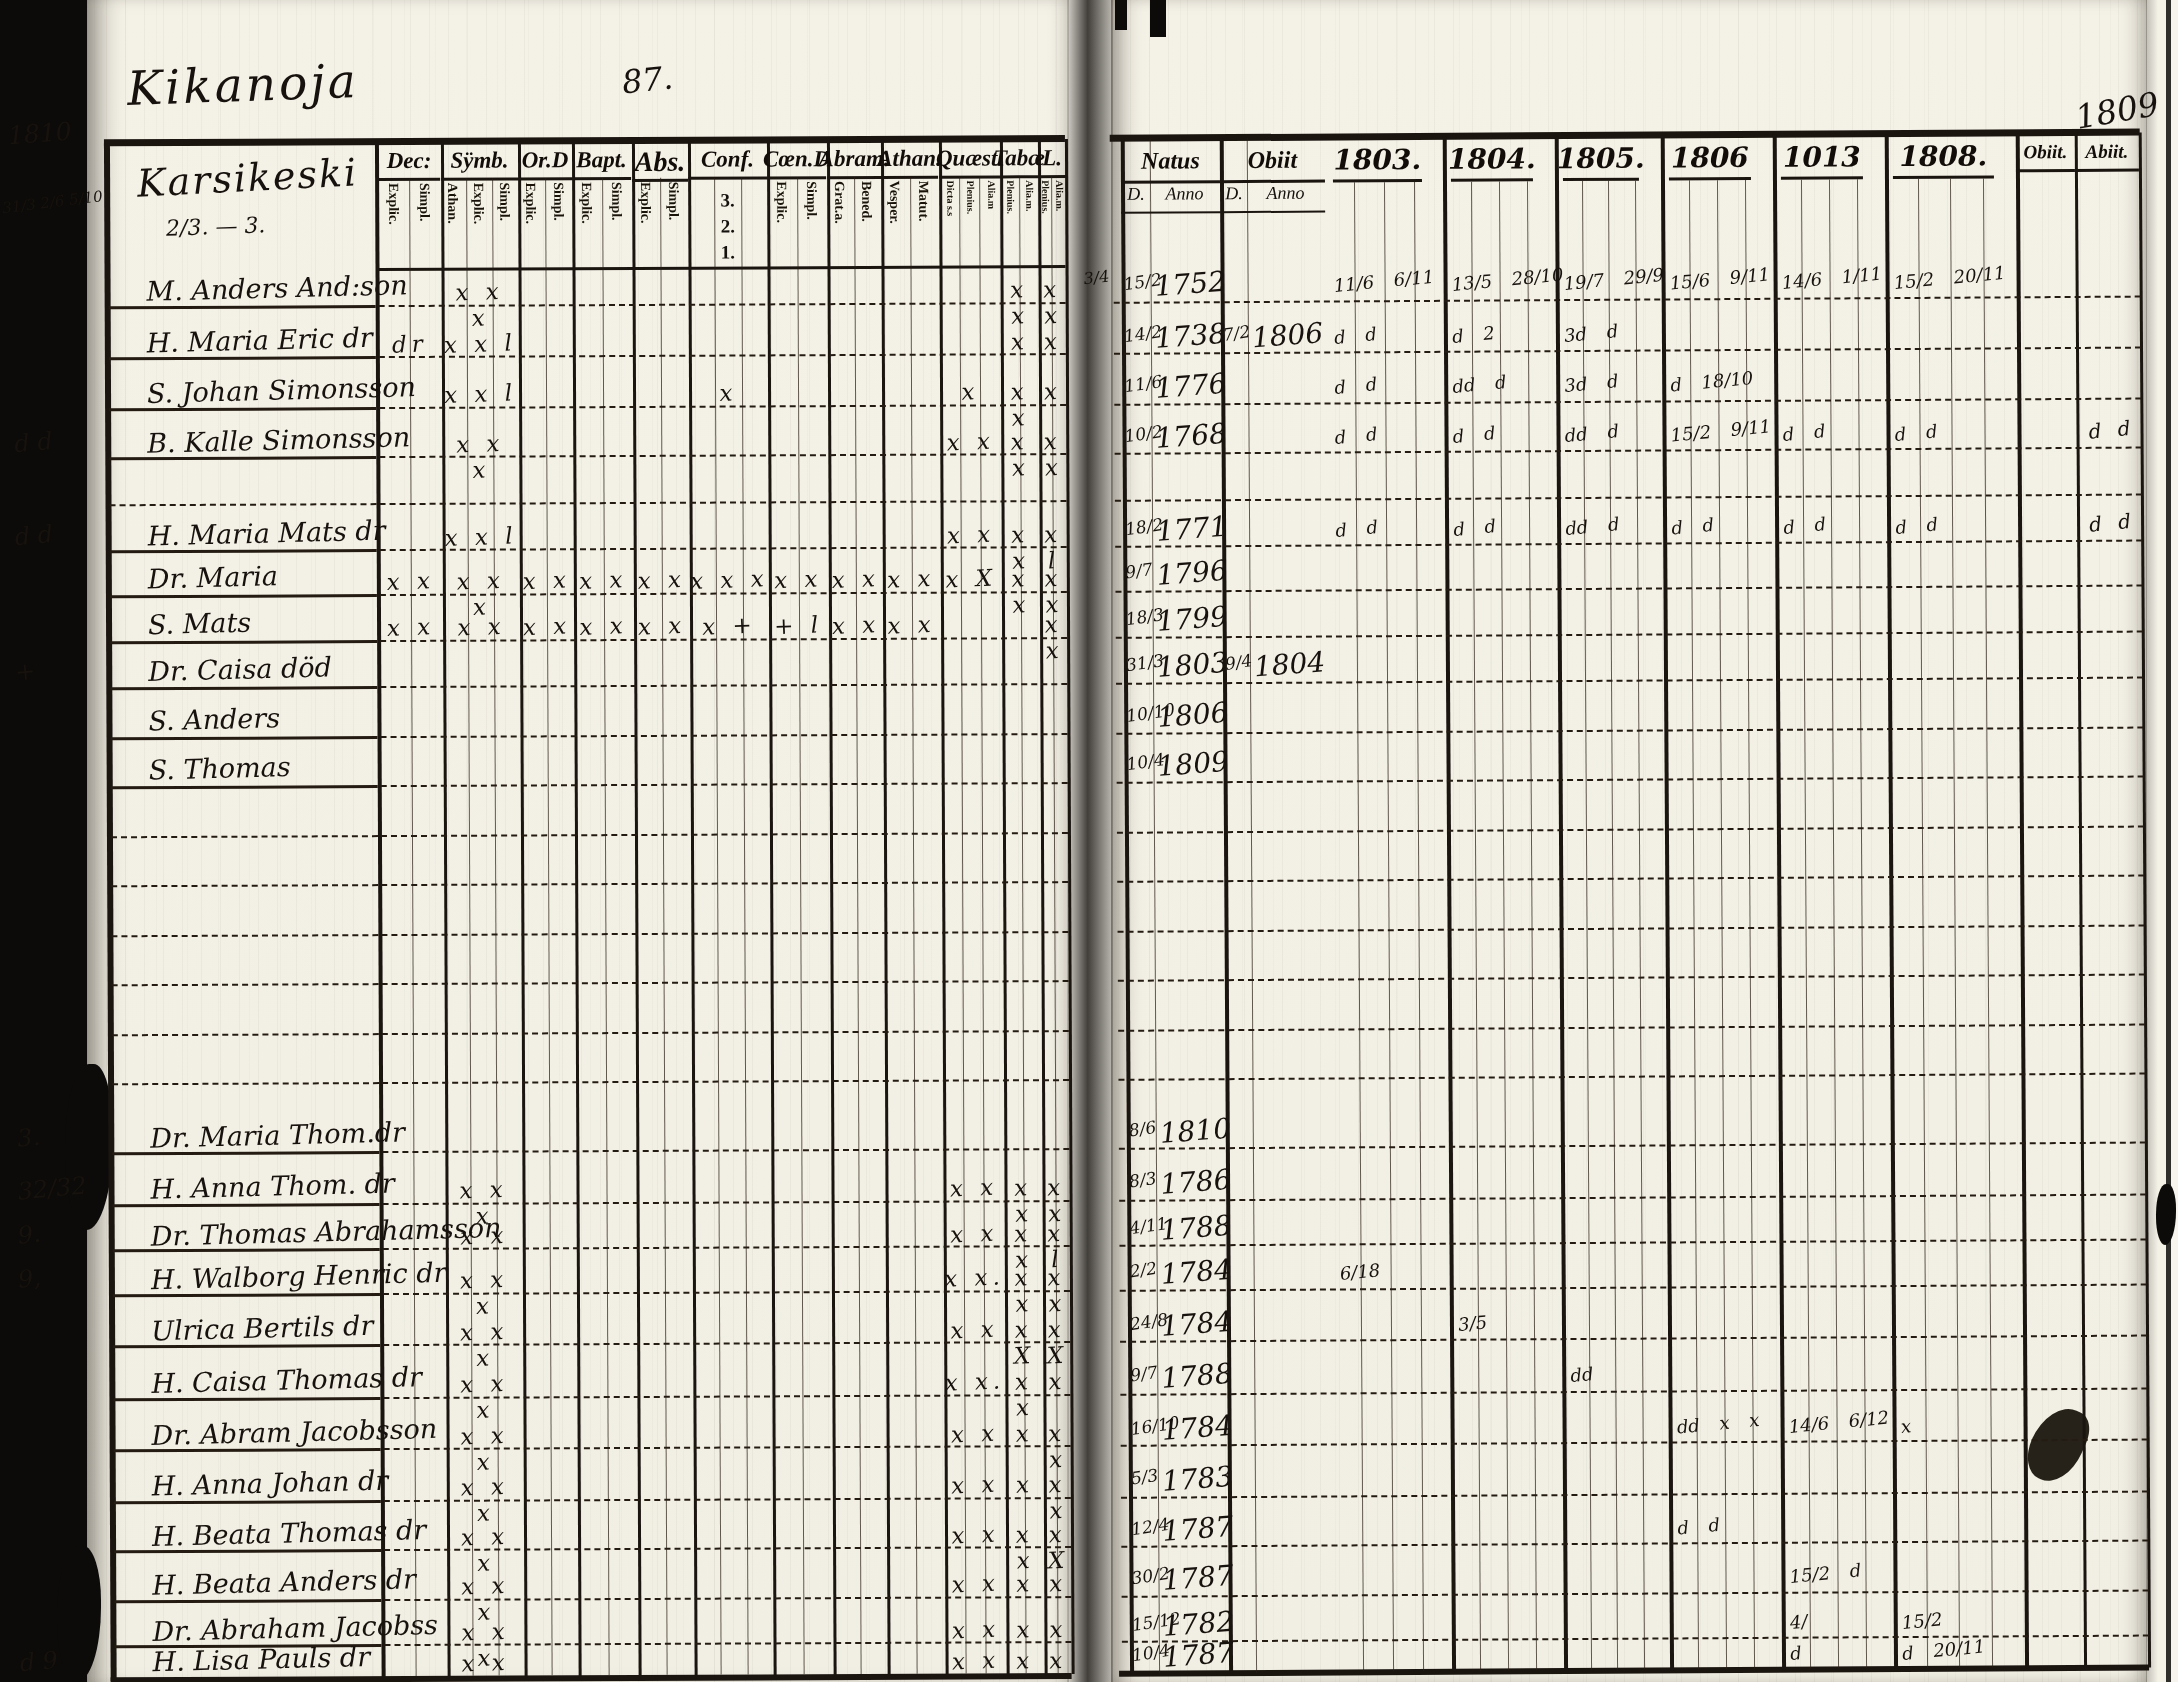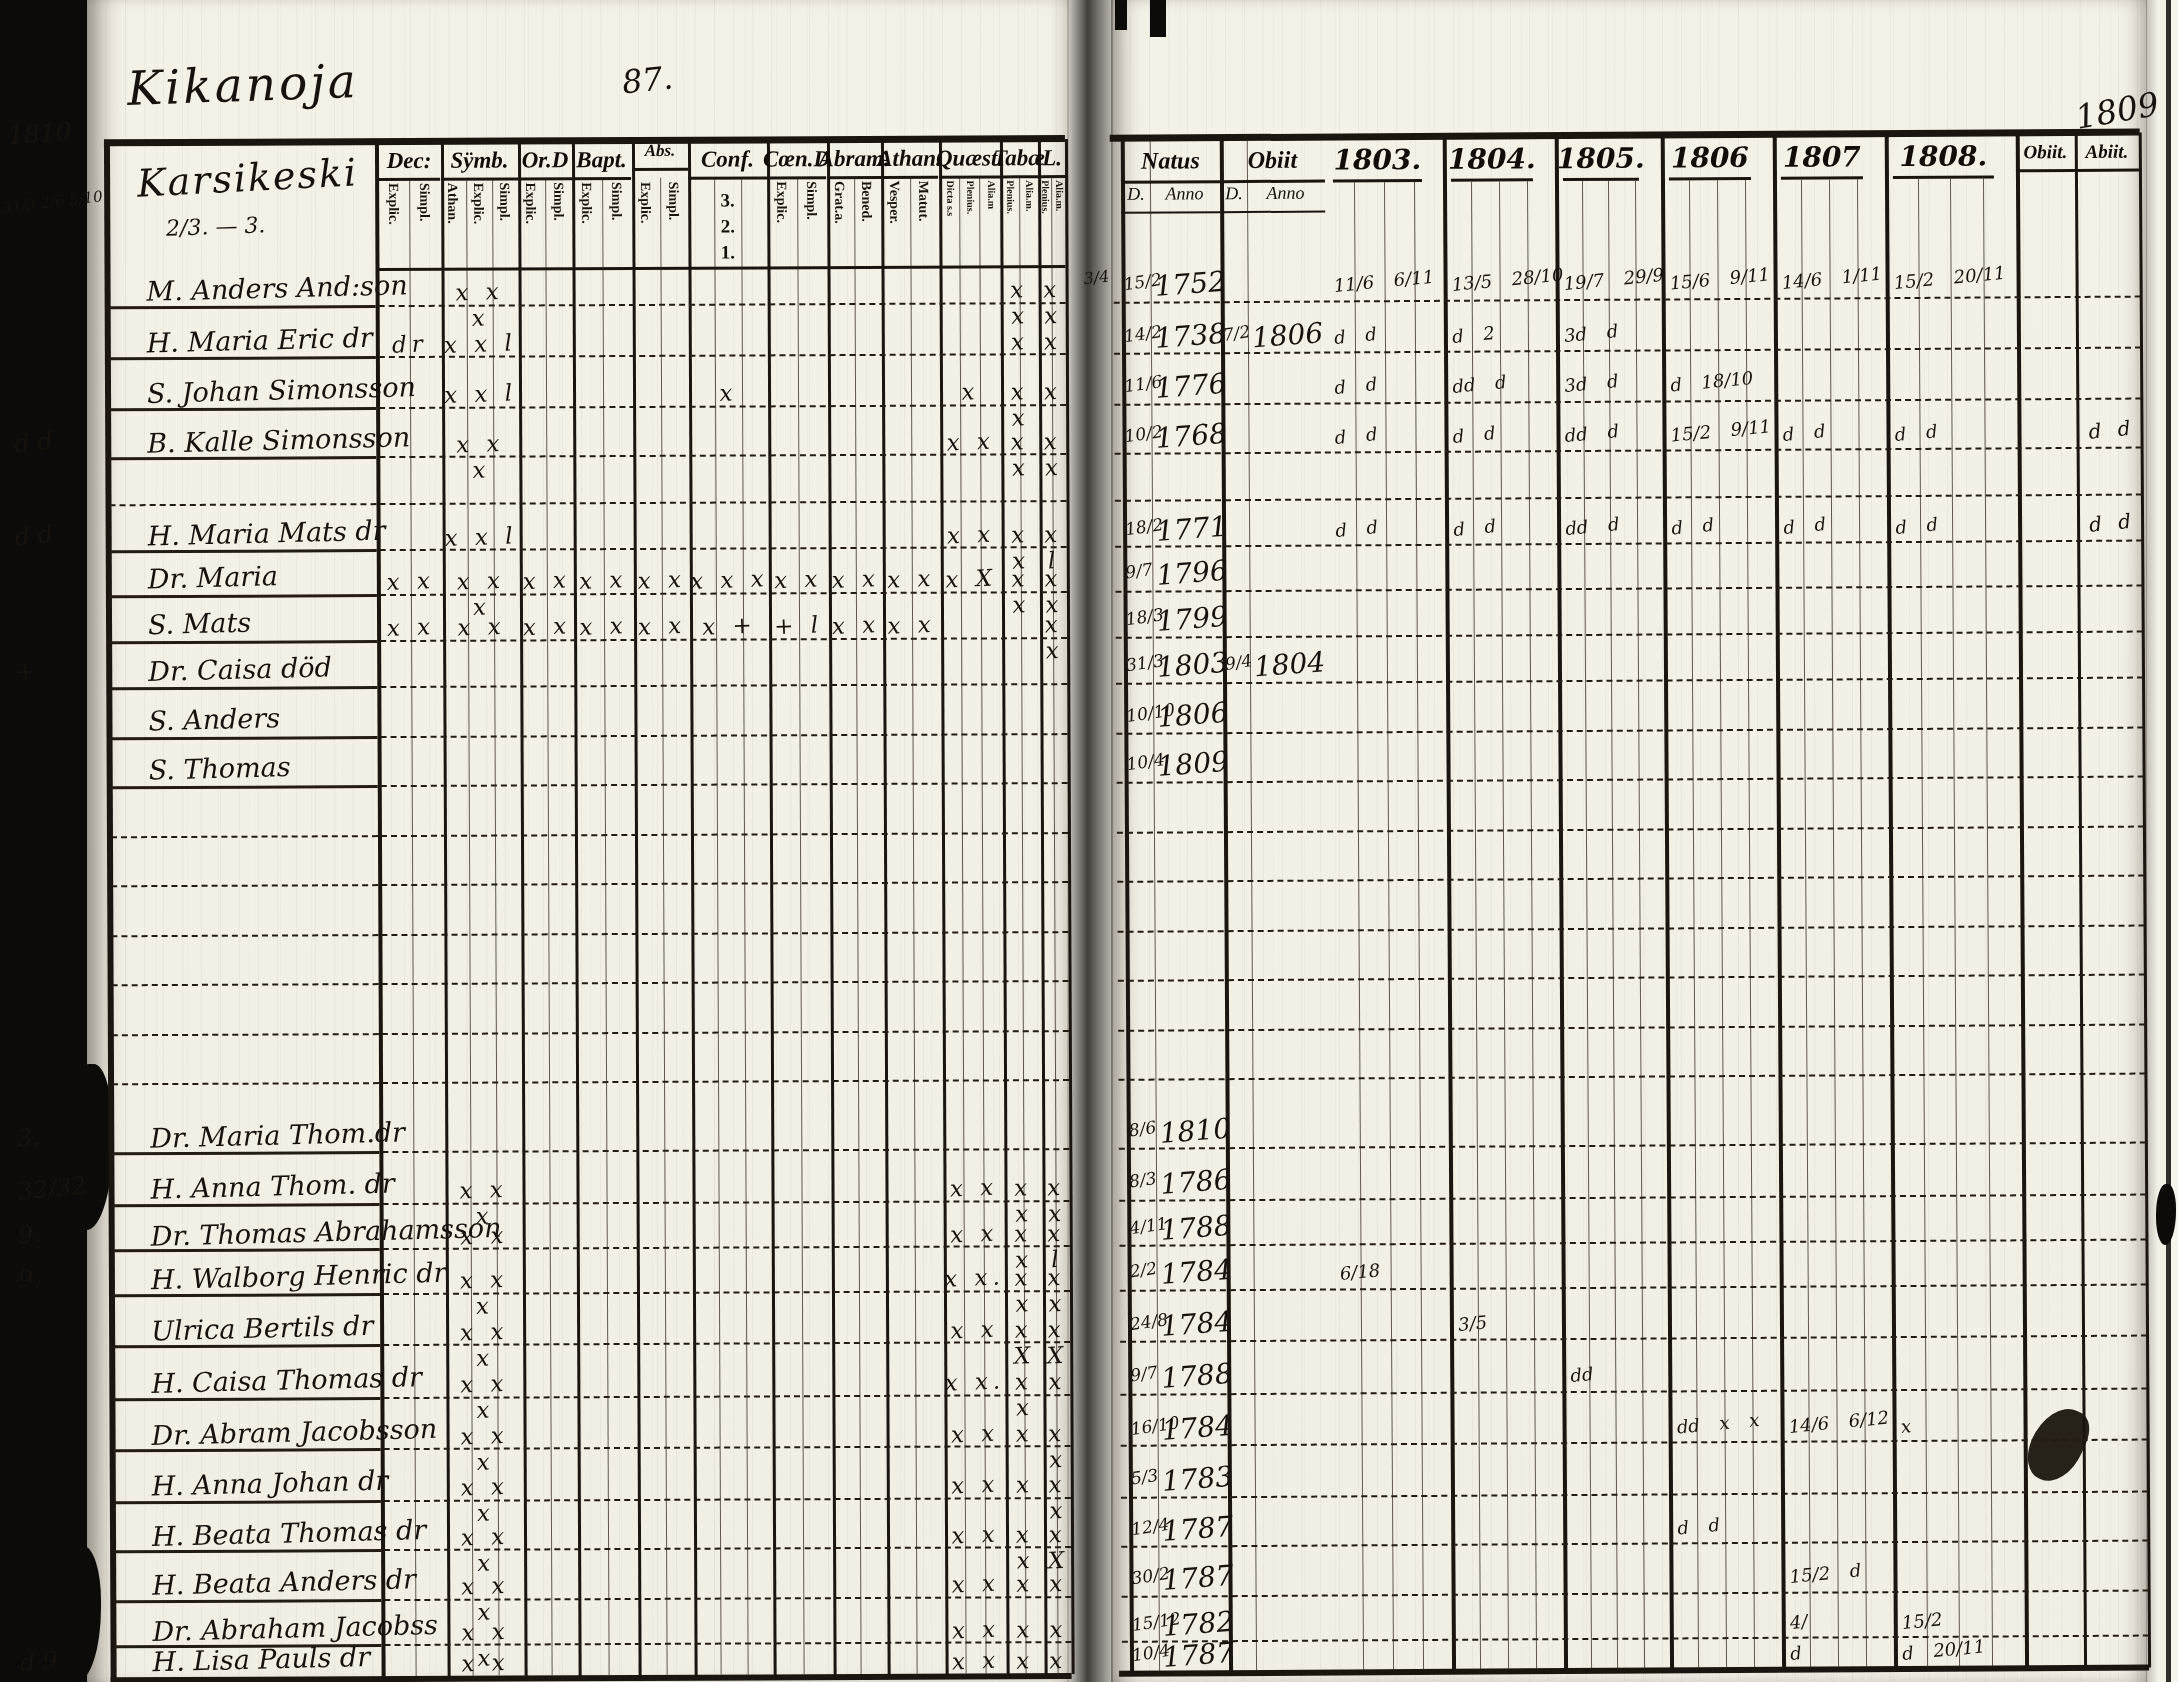--- a/index.html
+++ b/index.html
@@ -76,21 +76,21 @@
       <div class="hdrbox print" style="left: 521px; top: 141px; width: 54px; height: 34px; font-size: 23px; border-bottom: 3px solid rgb(27, 21, 16); font-style: italic;">Or.D</div>
       <div class="vline thin" style="left: 548px; top: 176px; width: 1px; height: 1497px;"></div>
       <div class="sublabel" style="left: 541px; top: 180px; font-size: 14px; width: 81px;">Explic.</div>
       <div class="sublabel" style="left: 569px; top: 180px; font-size: 14px; width: 81px;">Simpl.</div>
       <div class="vline" style="left: 635px; top: 139px; width: 3px; height: 1535px;"></div>
       <div class="hdrbox print" style="left: 575px; top: 141px; width: 59px; height: 34px; font-size: 23px; border-bottom: 3px solid rgb(27, 21, 16); font-style: italic;">Bapt.</div>
       <div class="vline thin" style="left: 605px; top: 176px; width: 1px; height: 1497px;"></div>
       <div class="sublabel" style="left: 597px; top: 180px; font-size: 14px; width: 81px;">Explic.</div>
       <div class="sublabel" style="left: 627px; top: 180px; font-size: 14px; width: 81px;">Simpl.</div>
       <div class="vline" style="left: 691px; top: 139px; width: 3px; height: 1535px;"></div>
-      <div class="hdrbox print" style="left: 635px; top: 132px; width: 56px; height: 34px; font-size: 17px; border-bottom: 3px solid rgb(27, 21, 16); font-style: italic;">Abs.</div>
+      <div class="hdrbox print" style="left: 635px; top: 143px; width: 56px; height: 34px; font-size: 28px; border-bottom: 3px solid rgb(27, 21, 16); font-style: italic;">Abs.</div>
       <div class="vline thin" style="left: 663px; top: 176px; width: 1px; height: 1497px;"></div>
       <div class="sublabel" style="left: 656px; top: 180px; font-size: 14px; width: 81px;">Explic.</div>
       <div class="sublabel" style="left: 684px; top: 180px; font-size: 14px; width: 81px;">Simpl.</div>
       <div class="vline" style="left: 770px; top: 139px; width: 3px; height: 1535px;"></div>
       <div class="hdrbox print" style="left: 691px; top: 141px; width: 79px; height: 34px; font-size: 23px; border-bottom: 3px solid rgb(27, 21, 16); font-style: italic;">Conf.</div>
       <div class="vline thin" style="left: 717px; top: 176px; width: 1px; height: 1497px;"></div>
       <div class="vline thin" style="left: 744px; top: 176px; width: 1px; height: 1497px;"></div>
       <div class="print" style="position: absolute; left: 691px; width: 79px; top: 188px; text-align: center; font-size: 19px; font-weight: bold;">3.</div>
       <div class="print" style="position: absolute; left: 691px; width: 79px; top: 214px; text-align: center; font-size: 19px; font-weight: bold;">2.</div>
       <div class="print" style="position: absolute; left: 691px; width: 79px; top: 240px; text-align: center; font-size: 19px; font-weight: bold;">1.</div>
@@ -328,21 +328,21 @@
       <div class="hdrbox hand" style="left: 1567px; top: 141px; width: 76px; height: 40px; font-size: 28px; font-weight: bold; border-bottom: 3px solid rgb(27, 21, 16);">1805.</div>
       <div class="vline thin" style="left: 1586px; top: 184px; width: 1px; height: 1489px;"></div>
       <div class="vline thin" style="left: 1612px; top: 184px; width: 1px; height: 1489px;"></div>
       <div class="vline thin" style="left: 1639px; top: 184px; width: 1px; height: 1489px;"></div>
       <div class="vline" style="left: 1777px; top: 139px; width: 4px; height: 1535px;"></div>
       <div class="hdrbox hand" style="left: 1673px; top: 141px; width: 82px; height: 40px; font-size: 28px; font-weight: bold; border-bottom: 3px solid rgb(27, 21, 16);">1806</div>
       <div class="vline thin" style="left: 1693px; top: 184px; width: 1px; height: 1489px;"></div>
       <div class="vline thin" style="left: 1721px; top: 184px; width: 1px; height: 1489px;"></div>
       <div class="vline thin" style="left: 1749px; top: 184px; width: 1px; height: 1489px;"></div>
       <div class="vline" style="left: 1889px; top: 139px; width: 4px; height: 1535px;"></div>
-      <div class="hdrbox hand" style="left: 1785px; top: 141px; width: 82px; height: 40px; font-size: 28px; font-weight: bold; border-bottom: 3px solid rgb(27, 21, 16);">1807</div>
+      <div class="hdrbox hand" style="left: 1785px; top: 141px; width: 82px; height: 40px; font-size: 28px; font-weight: bold; border-bottom: 3px solid rgb(27, 21, 16);">1013</div>
       <div class="vline thin" style="left: 1805px; top: 184px; width: 1px; height: 1489px;"></div>
       <div class="vline thin" style="left: 1833px; top: 184px; width: 1px; height: 1489px;"></div>
       <div class="vline thin" style="left: 1861px; top: 184px; width: 1px; height: 1489px;"></div>
       <div class="vline" style="left: 2020px; top: 139px; width: 4px; height: 1535px;"></div>
       <div class="hdrbox hand" style="left: 1897px; top: 141px; width: 101px; height: 40px; font-size: 28px; font-weight: bold; border-bottom: 3px solid rgb(27, 21, 16);">1808.</div>
       <div class="vline thin" style="left: 1922px; top: 184px; width: 1px; height: 1489px;"></div>
       <div class="vline thin" style="left: 1954px; top: 184px; width: 1px; height: 1489px;"></div>
       <div class="vline thin" style="left: 1987px; top: 184px; width: 1px; height: 1489px;"></div>
       <div class="vline" style="left: 2079px; top: 139px; width: 3px; height: 1535px;"></div>
       <div class="vline" style="left: 2143px; top: 139px; width: 3px; height: 1535px;"></div>

